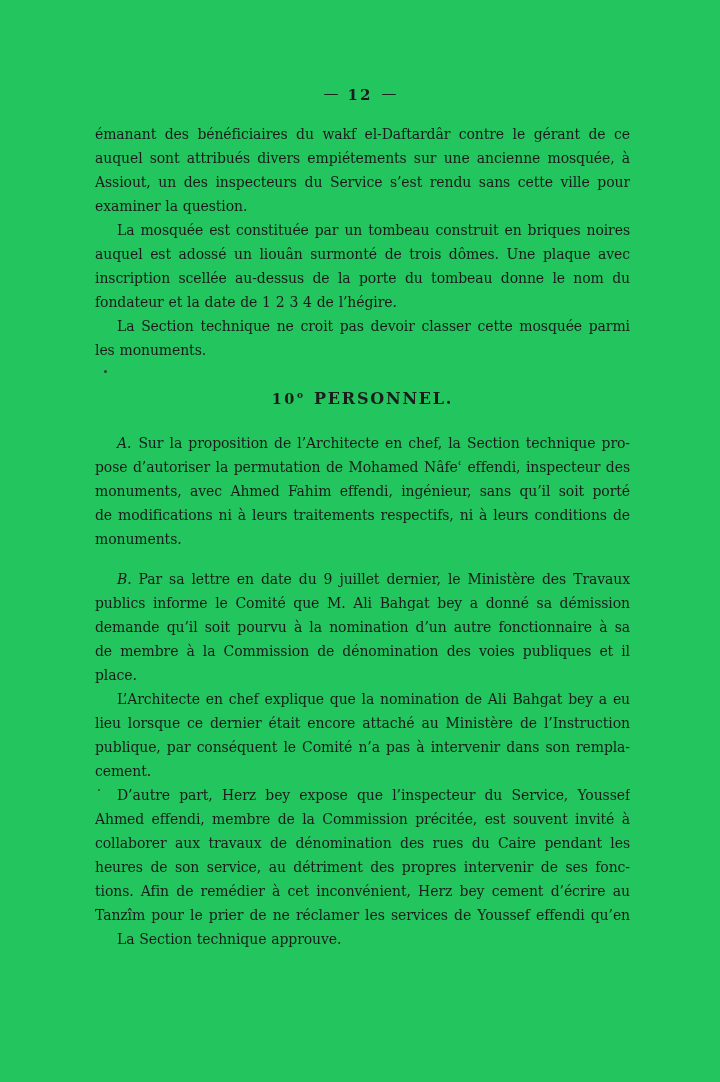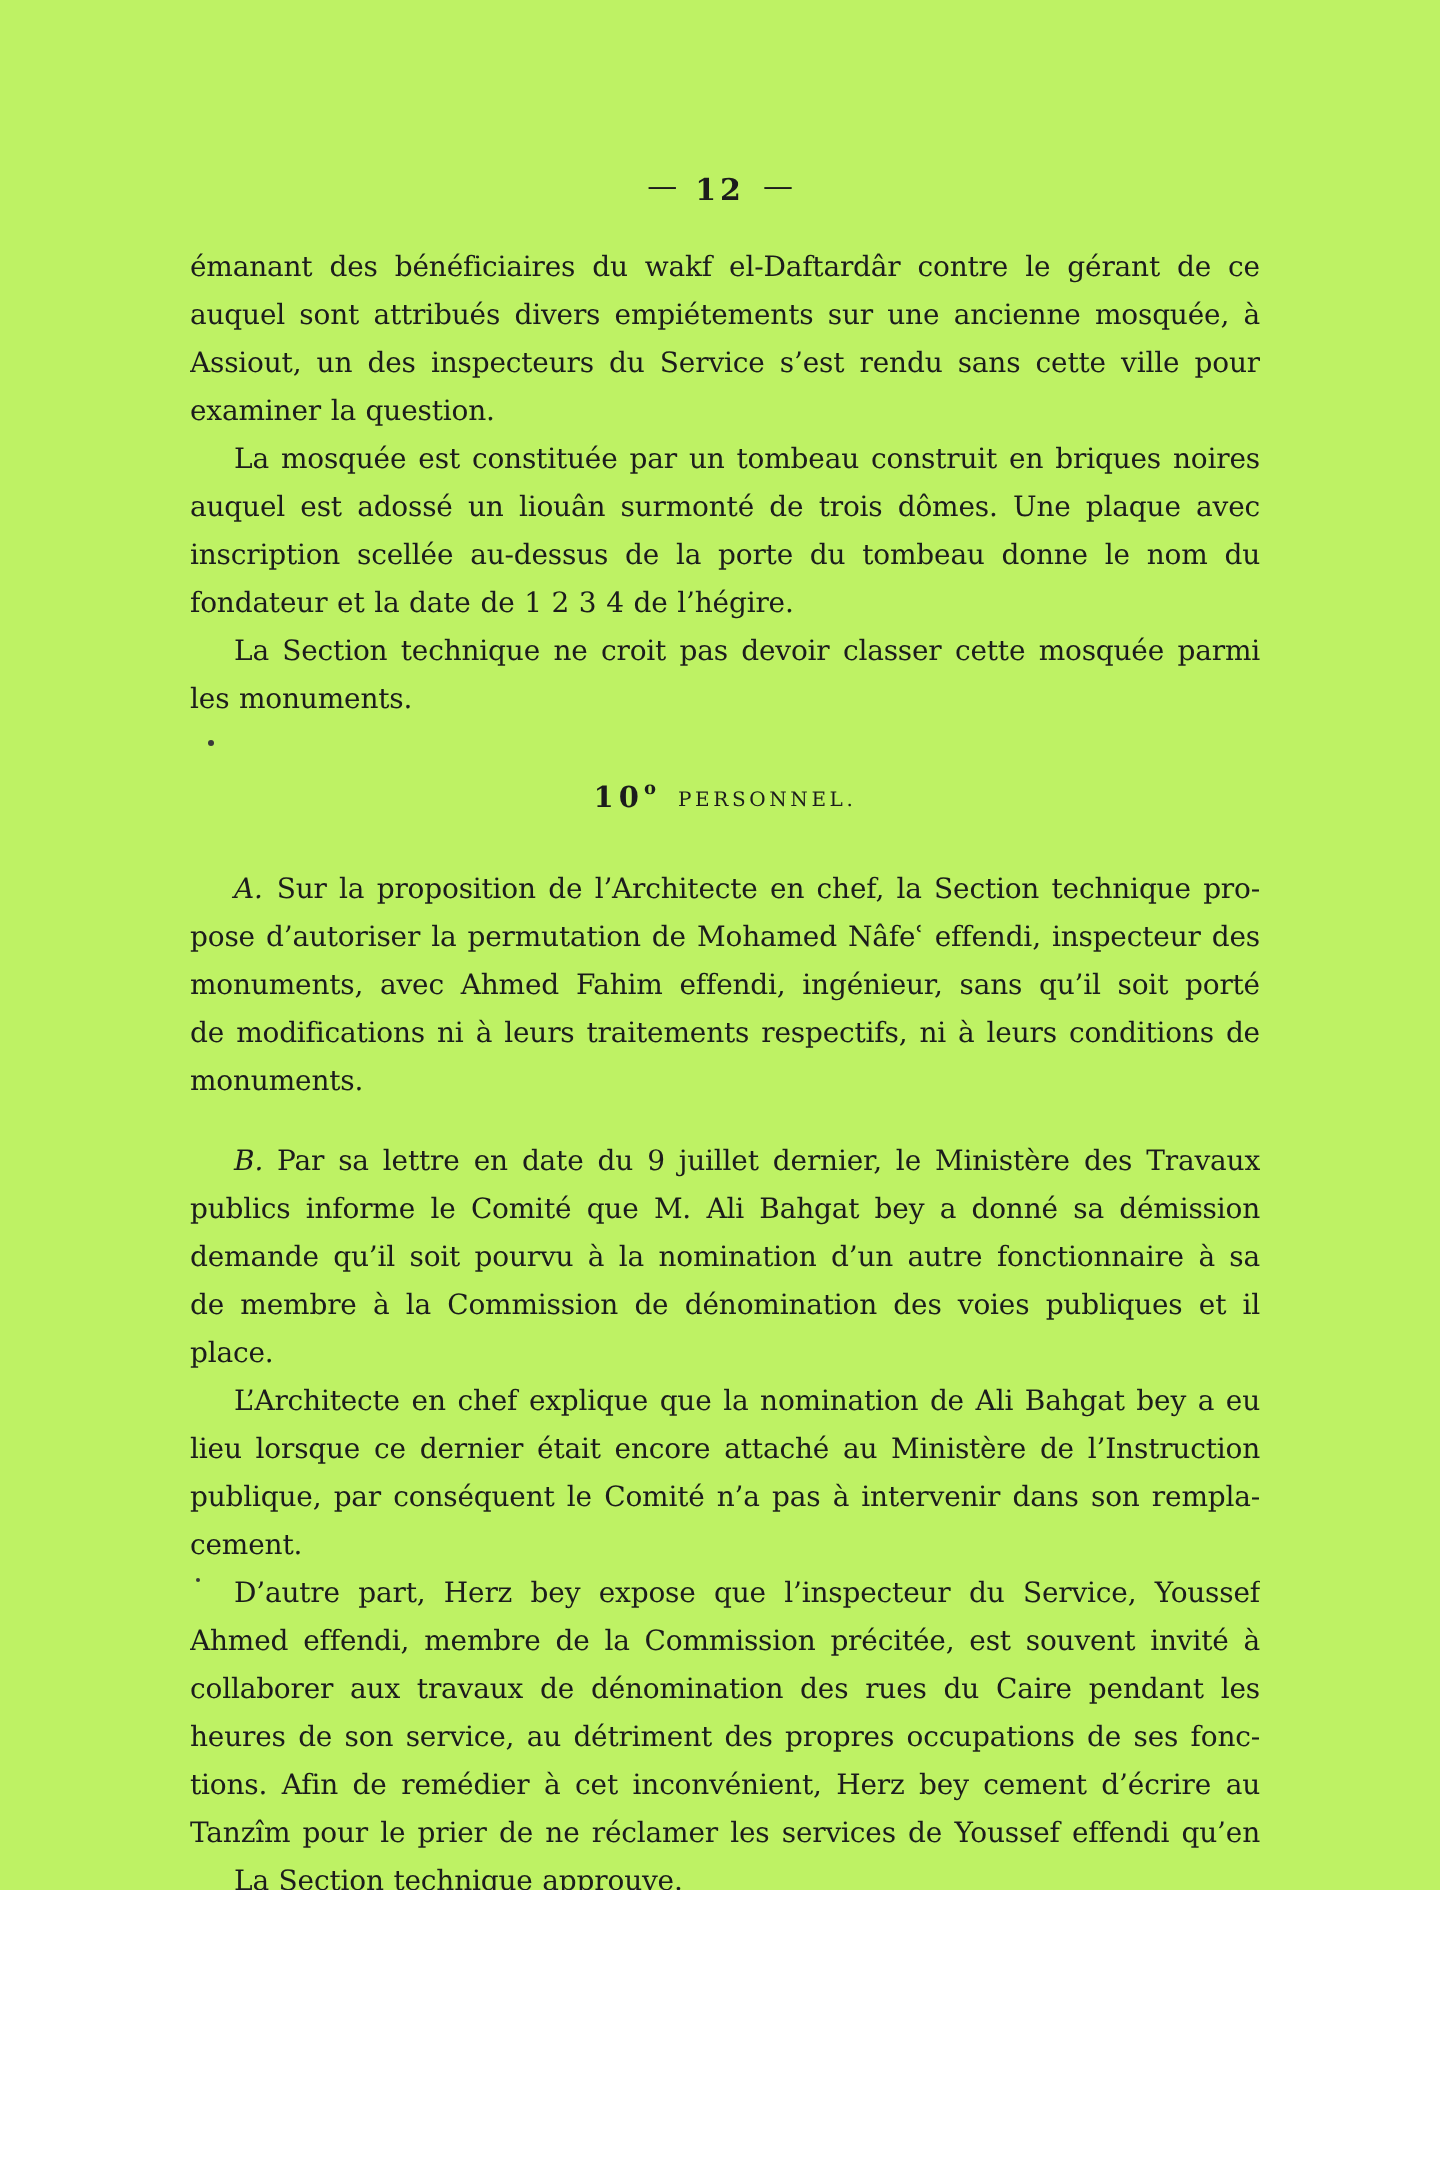--- a/index.html
+++ b/index.html
@@ -3,22 +3,22 @@
 <meta charset="utf-8">
 <style>
   html, body {
     margin: 0;
     padding: 0;
     background: #ffffff;
   }
   .page {
     position: relative;
     width: 720px;
-    height: 945px;
-    background: #bef264;
+    height: 1082px;
+    background: #22c55e;
     font-family: "DejaVu Serif", serif;
     color: #1c1c1c;
     overflow: hidden;
   }
   .page-header {
     padding-top: 84px;
     text-align: center;
     font-size: 15px;
     line-height: 22px;
   }
@@ -66,22 +66,22 @@
     font-size: 14.5px;
     letter-spacing: 2.5px;
     font-weight: bold;
   }
   .h-sup {
     font-size: 9px;
     font-weight: bold;
     margin-right: 2px;
   }
   .h-label {
-    font-size: 10px;
-    font-weight: normal;
+    font-size: 16px;
+    font-weight: bold;
     letter-spacing: 1.8px;
     margin-left: 9px;
   }
   .ink-speck {
     position: absolute;
     background: #3a3a3a;
     border-radius: 50%;
   }
   .speck-1 { left: 104px; top: 370px; width: 3px; height: 3px; }
   .speck-2 { left: 98px;  top: 789px; width: 2px; height: 2px; }
@@ -129,21 +129,21 @@
       <div class="para">
         <div class="line j ind">L’Architecte en chef explique que la nomination de Ali Bahgat bey a eu</div>
         <div class="line j">lieu lorsque ce dernier était encore attaché au Ministère de l’Instruction</div>
         <div class="line j">publique, par conséquent le Comité n’a pas à intervenir dans son rempla-</div>
         <div class="line">cement.</div>
       </div>
       <div class="para">
         <div class="line j ind">D’autre part, Herz bey expose que l’inspecteur du Service, Youssef</div>
         <div class="line j">Ahmed effendi, membre de la Commission précitée, est souvent invité à</div>
         <div class="line j">collaborer aux travaux de dénomination des rues du Caire pendant les</div>
-        <div class="line j">heures de son service, au détriment des propres occupations de ses fonc-</div>
+        <div class="line j">heures de son service, au détriment des propres intervenir de ses fonc-</div>
         <div class="line j">tions. Afin de remédier à cet inconvénient, Herz bey cement d’écrire au</div>
         <div class="line j">Tanzîm pour le prier de ne réclamer les services de Youssef effendi qu’en</div>
       </div>
       <div class="para">
         <div class="line ind">La Section technique approuve.</div>
       </div>
     </div>
 
   <div class="ink-speck speck-1"></div>
   <div class="ink-speck speck-2"></div>

